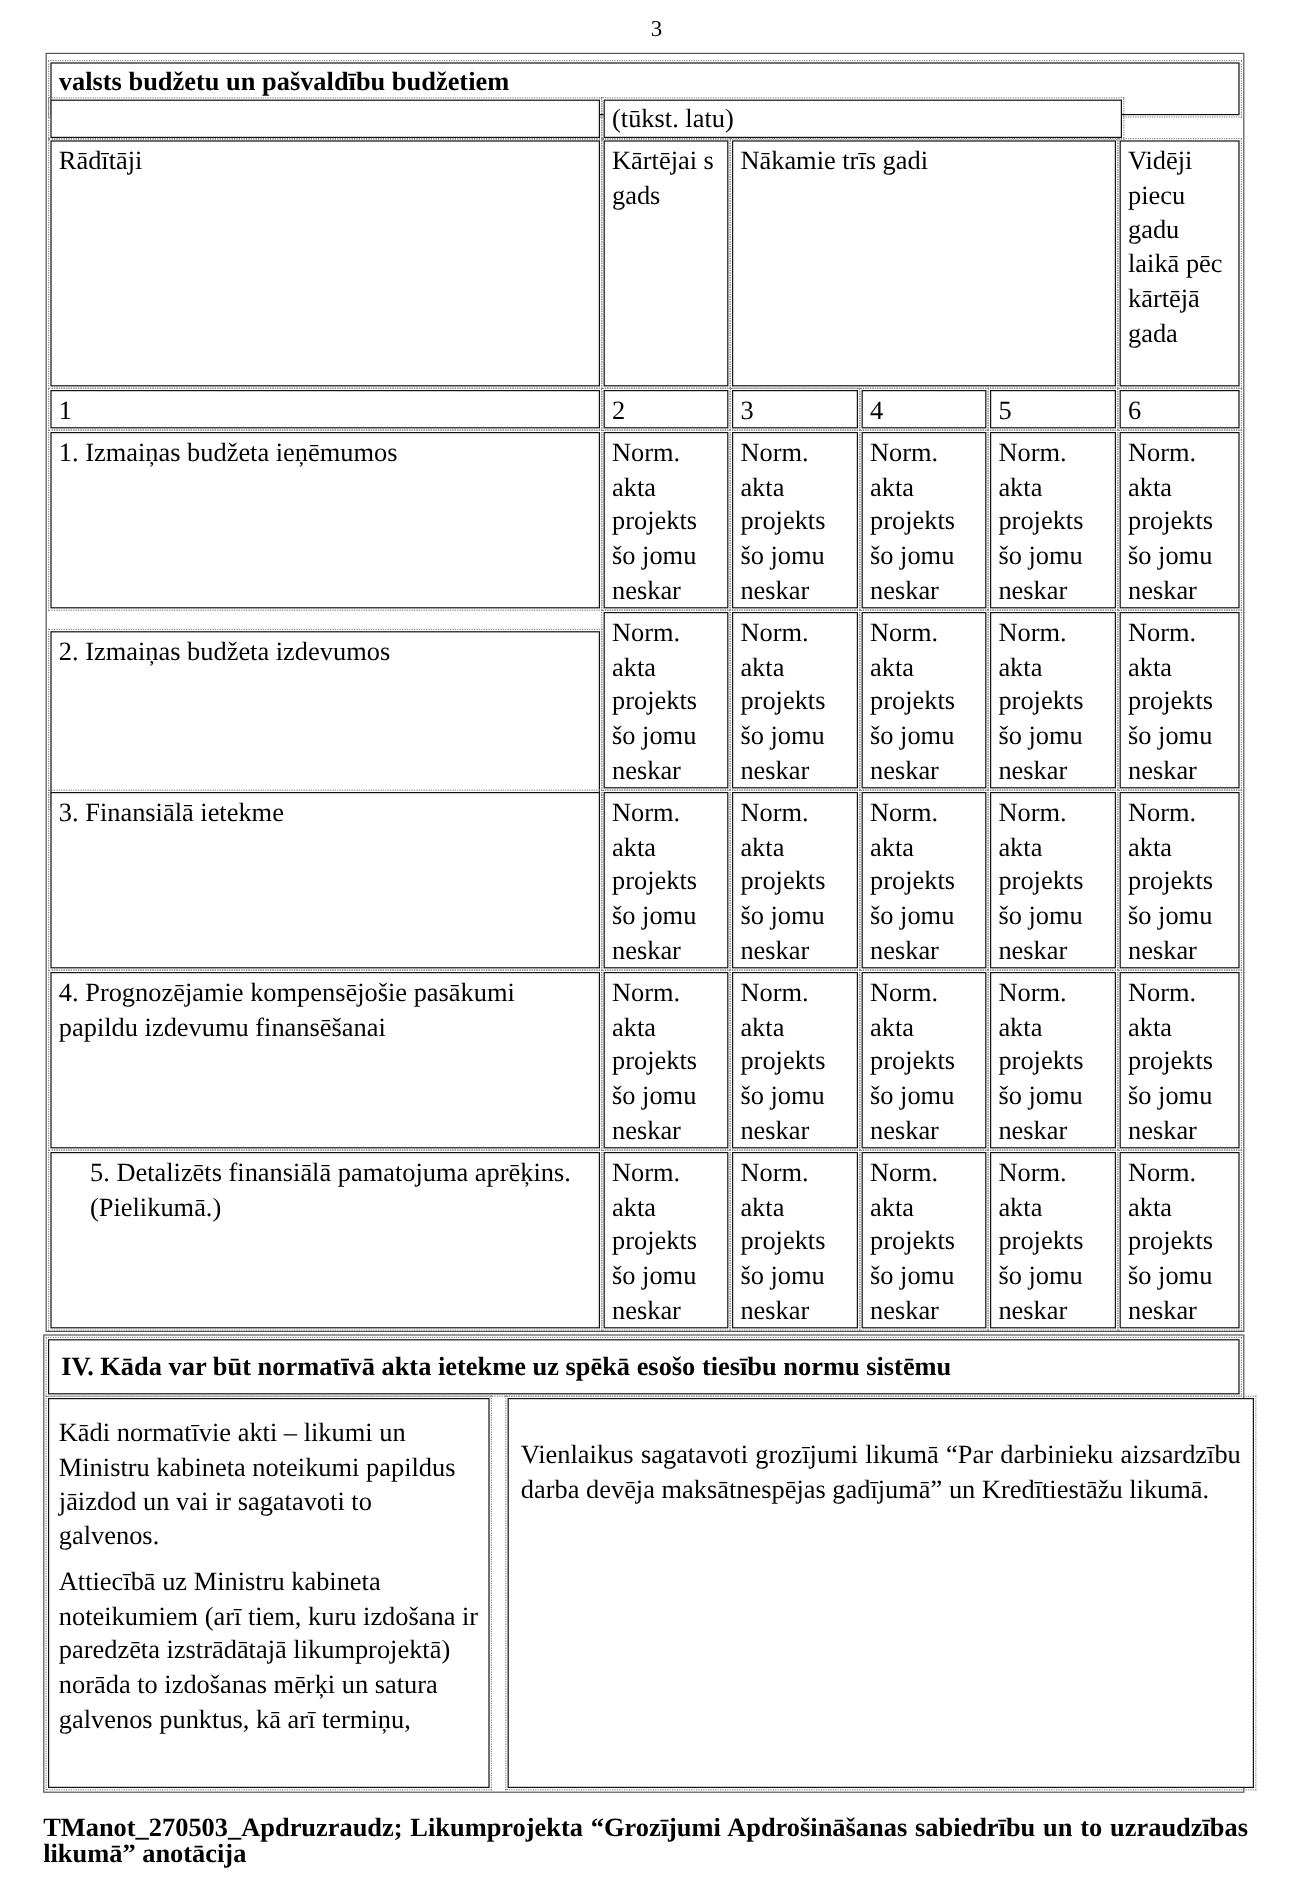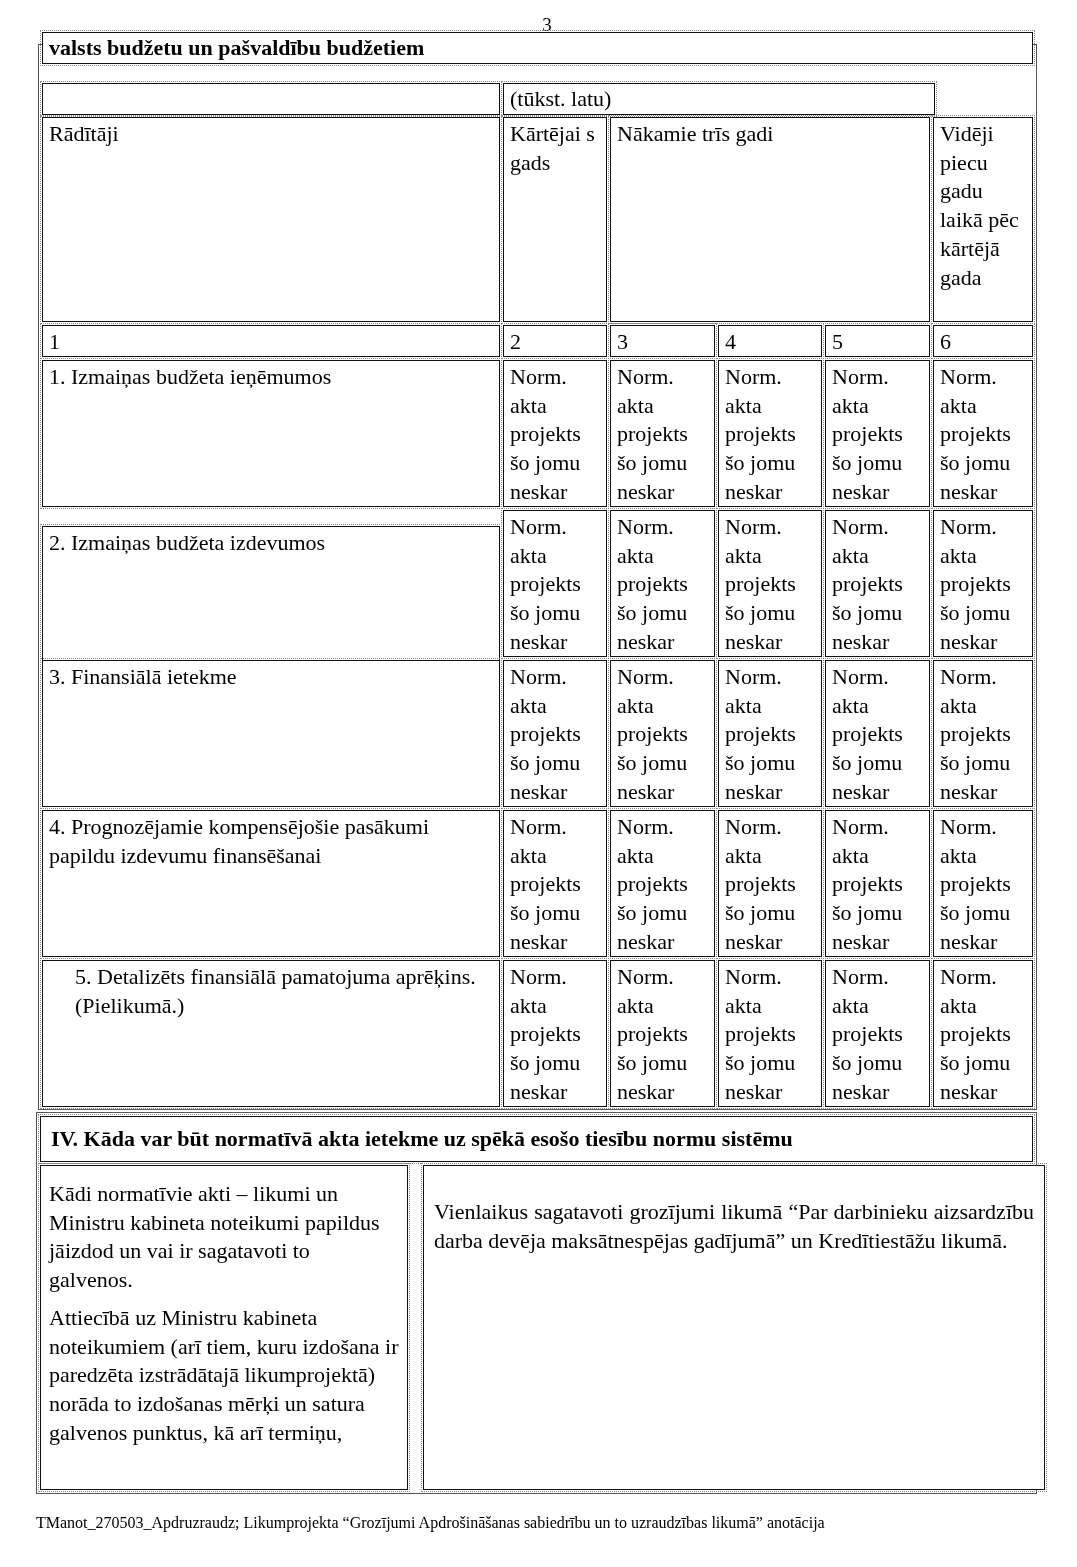--- a/index.html
+++ b/index.html
@@ -5,30 +5,30 @@
   html, body { margin:0; padding:0; background:#ffffff; }
   body { width:1077px; height:1567px; position:relative; overflow:hidden;
          font-family:"Liberation Serif","DejaVu Serif",serif; color:#000; }
   .pagenum { position:absolute; top:14px; left:0; width:1094px; text-align:center; font-size:19px; }
   .abs { position:absolute; box-sizing:border-box; }
   .outer { border:1px solid #555; }
   .cell { position:absolute; box-sizing:border-box; border:1.5px solid #111; outline:1px dotted #888; outline-offset:1px;
           font-size:22px; line-height:28.7px; padding:2px 6px; background:#fff; }
   .bold { font-weight:bold; }
   .justify { text-align:justify; }
-  .footer { position:absolute; left:36px; top:1512px; width:1004px; font-size:16px; line-height:22px; text-align:justify; }
+  .footer { position:absolute; left:36px; top:1512px; width:1004px; font-size:22px; line-height:22px; text-align:justify;font-weight:bold; }
 </style>
 </head>
 <body>
 
 <div class="pagenum">3</div>
 
 <div class="abs outer" style="left:38px;top:44px;width:999px;height:1066px;"></div>
 
-<div class="cell bold" style="left:42px;top:32px;width:991px;height:32px;line-height:26px;">valsts budžetu un pašvaldību budžetiem</div>
+<div class="cell bold" style="left:42px;top:52px;width:991px;height:44px;line-height:26px;">valsts budžetu un pašvaldību budžetiem</div>
 <div class="cell" style="left:42px;top:83px;width:458px;height:32px;"></div>
 <div class="cell" style="left:503px;top:83px;width:432px;height:32px;line-height:26px;">(tūkst. latu)</div>
 
 <div class="cell" style="left:42px;top:117px;width:458px;height:205px;font-family:Liberation Serif, serif;">Rādītāji</div>
 <div class="cell" style="left:503px;top:117px;width:104px;height:205px;">Kārtējai s gads</div>
 <div class="cell" style="left:610px;top:117px;width:320px;height:205px;">Nākamie trīs gadi</div>
 <div class="cell" style="left:933px;top:117px;width:100px;height:205px;">Vidēji piecu gadu laikā pēc kārtējā gada</div>
 
 <div class="cell" style="left:42px;top:325px;width:458px;height:32px;">1</div>
 <div class="cell" style="left:503px;top:325px;width:104px;height:32px;">2</div>

